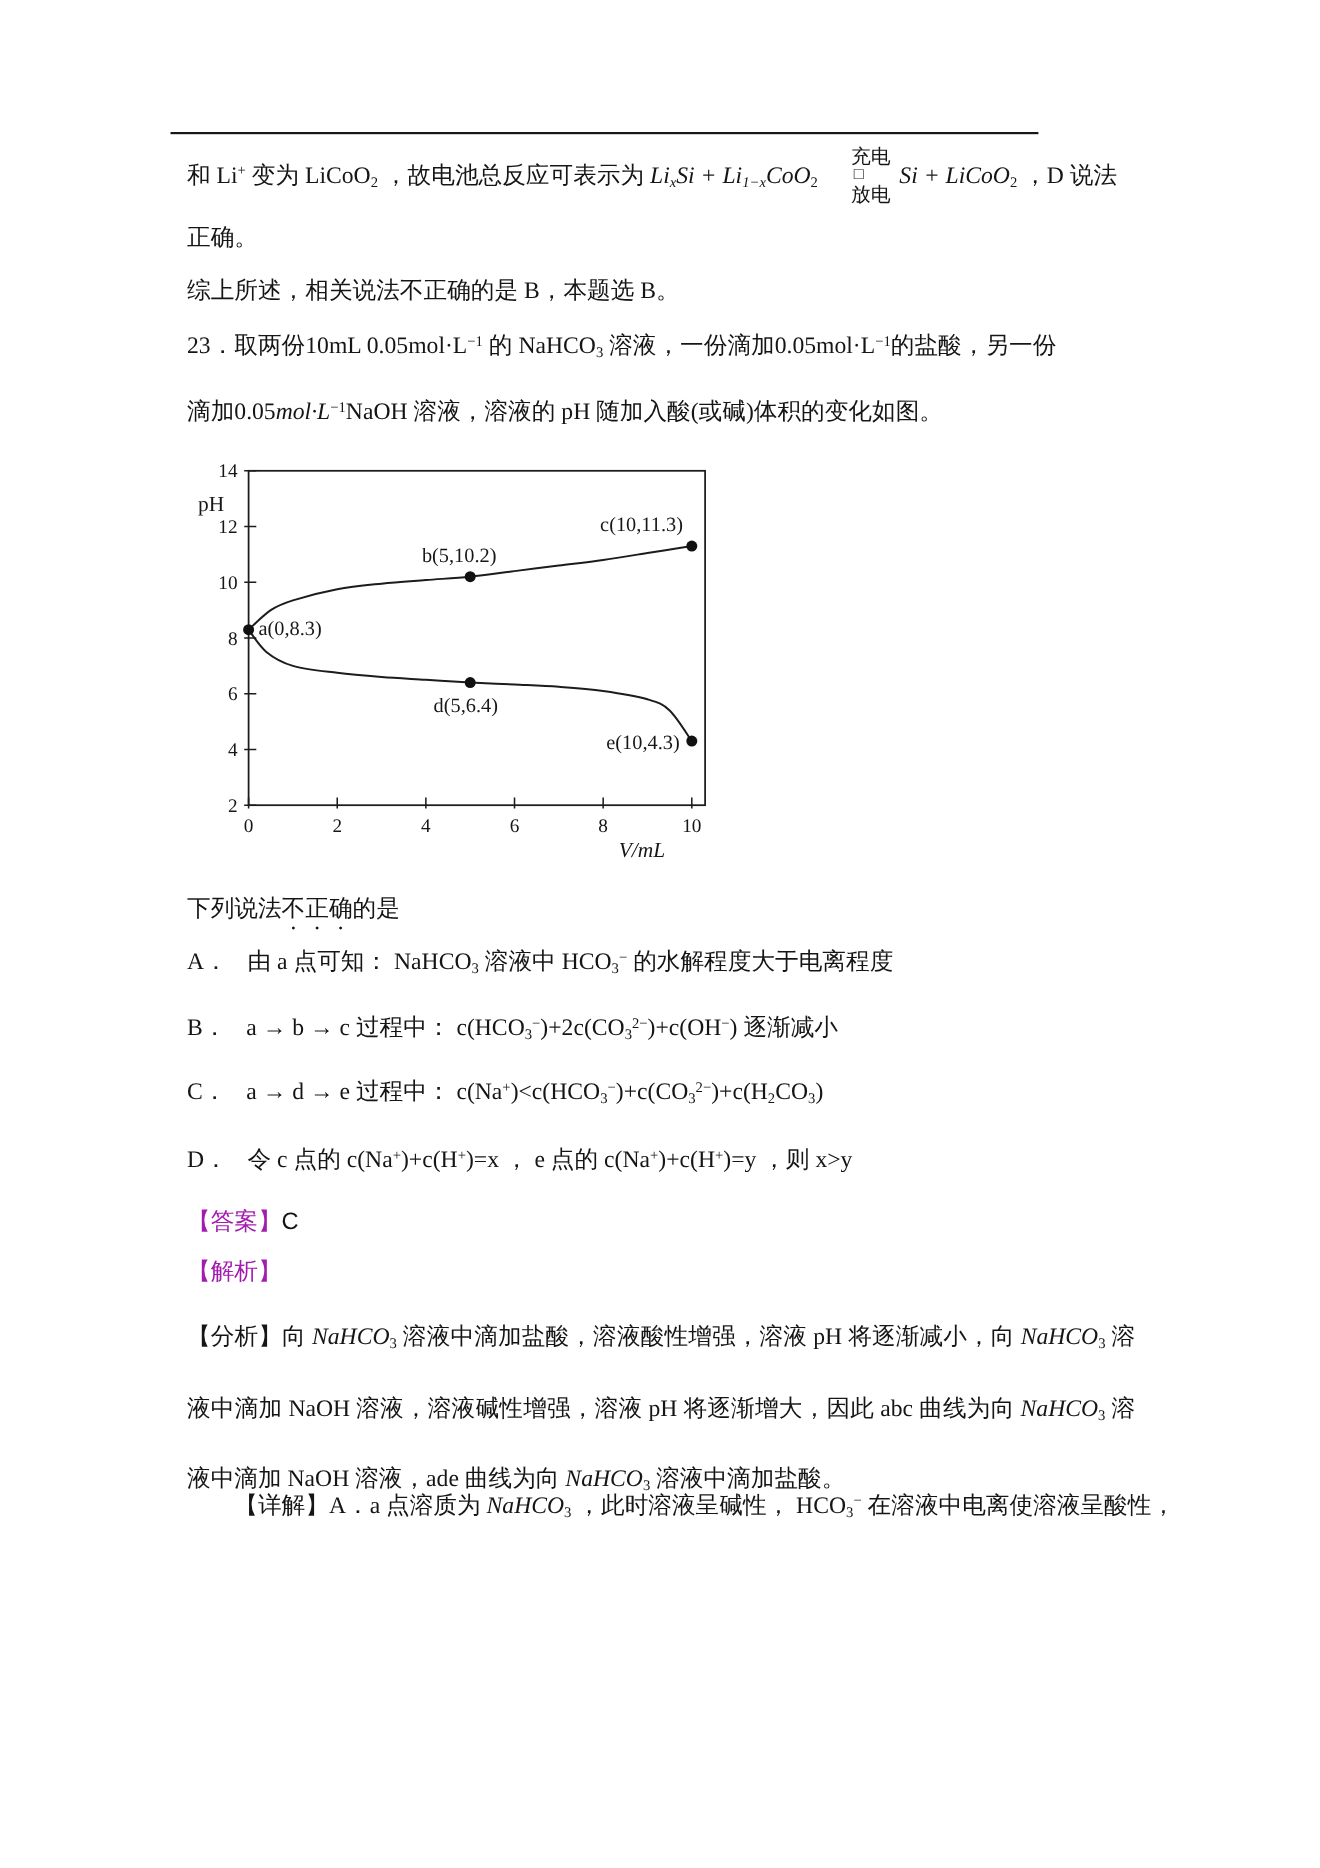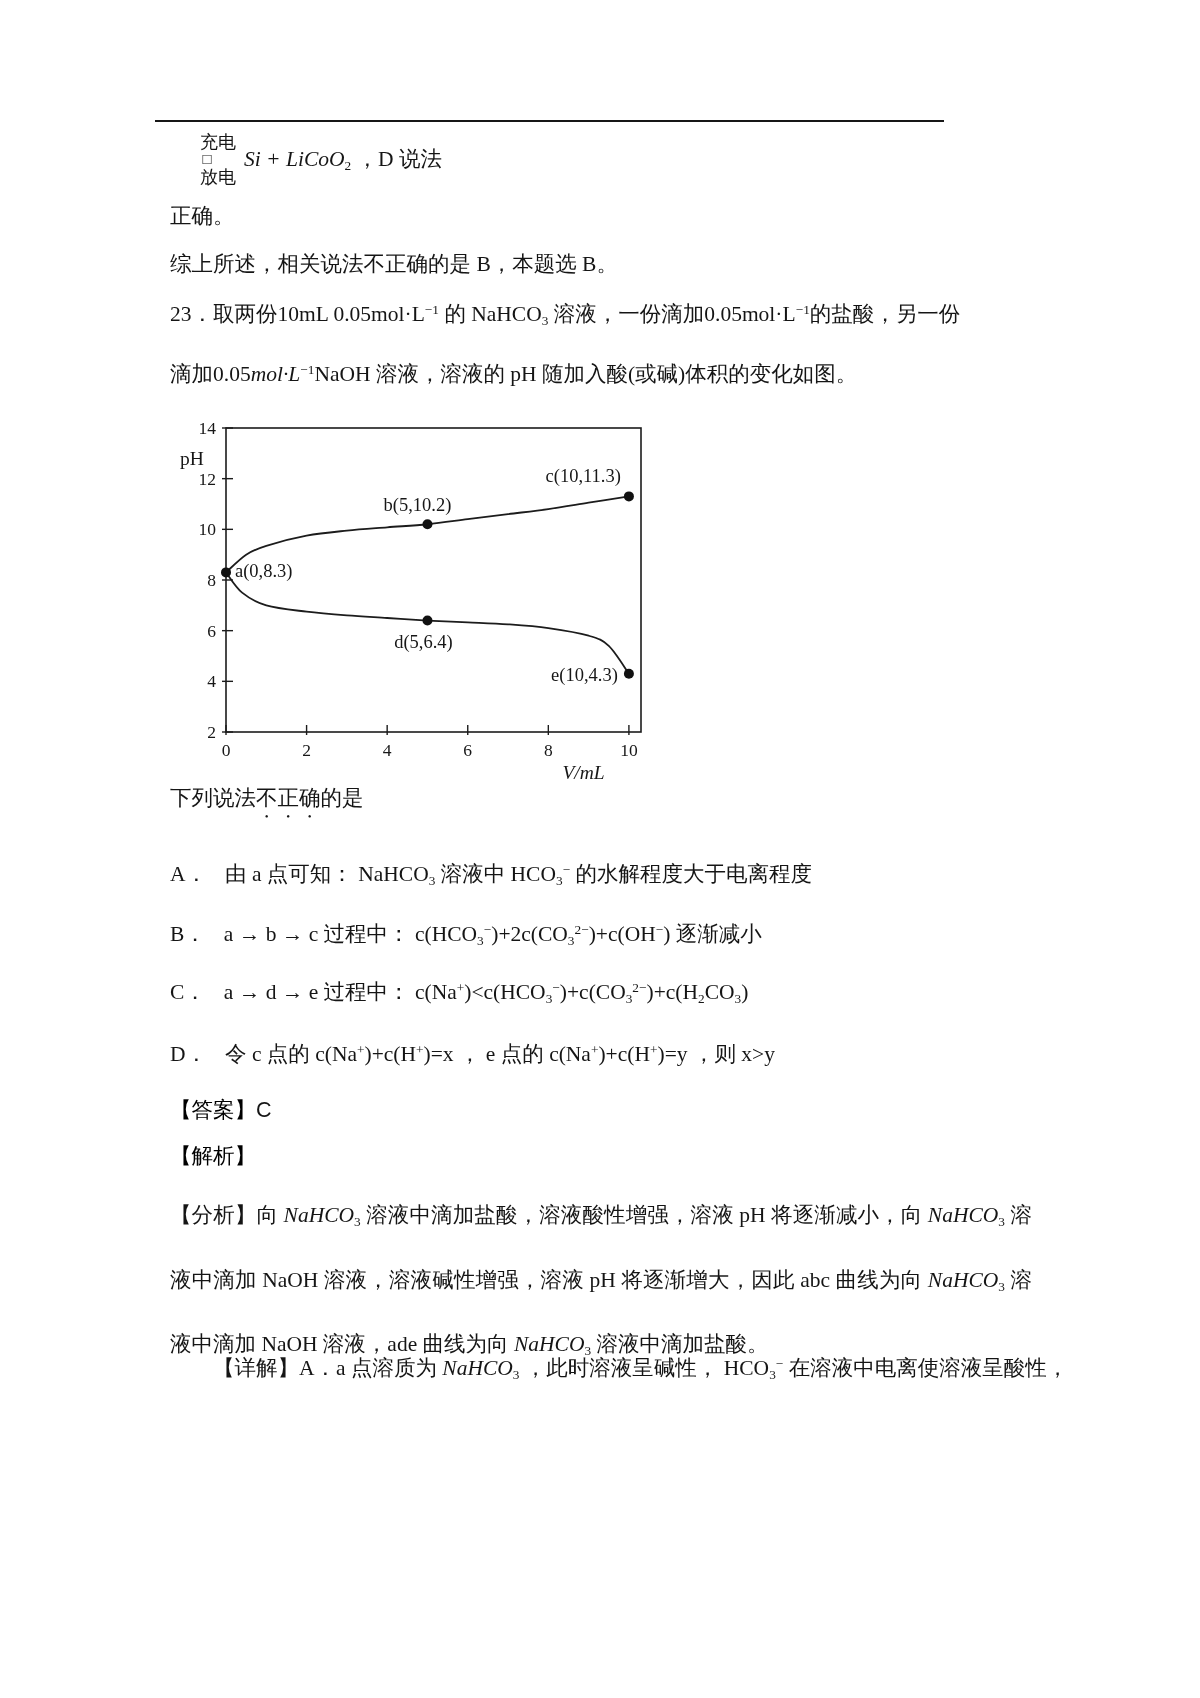--- a/index.html
+++ b/index.html
@@ -9,35 +9,35 @@
     font-family:"Liberation Serif","DejaVu Serif",serif;color:#151515;
   }
   .page{position:absolute;inset:0;overflow:hidden;}
   .topline{position:absolute;top:120px;left:155px;width:789px;border-top:2px solid #171717;}
   .para{position:absolute;left:170px;font-size:21.5px;line-height:1.55;white-space:normal;}
   .p1{top:132px;display:flex;align-items:center;}
   .p1b{top:200px;}
   .p2{top:248px;}
   .q1{top:298px;}
   .q2{top:358px;text-align:right;}
-  .stem{top:782px;}
+  .stem{top:810px;}
   .oA{top:858px;text-align:right;}
   .oB{top:918px;}
   .oC{top:976px;}
   .oD{top:1038px;}
   .ansrow{top:1094px;}
   .jx{top:1140px;text-align:center;}
   .fx{top:1186px;width:862px;line-height:58px;text-align:justify;}
   .xj{top:1352px;width:862px;margin-left:43px;}
   .optlabel{margin-right:18px;}
   
   .sub{font-size:0.62em;vertical-align:-0.28em;}
   .sup{font-size:0.62em;vertical-align:0.5em;}
   .it{font-style:italic;}
-  .blue{color:#000000;}
+  .blue{color:#a21caf;}
   .sans{font-family:"Liberation Sans","DejaVu Sans",sans-serif;}
   .em-dots{
     -webkit-text-emphasis:filled dot;-webkit-text-emphasis-position:under left;
     text-emphasis:filled dot;text-emphasis-position:under left;
     border-bottom:0;
   }
   
   .stack{display:inline-flex;flex-direction:column;align-items:center;margin:0 8px;line-height:1.12;}
   .stk-top,.stk-bot{font-size:18px;margin-left:22px;}
   .stk-mid{font-size:15px;line-height:1;}
@@ -50,20 +50,21 @@
   .axlabel.it{font-style:italic;}
 </style>
 </head>
 <body>
 
 <div class="page">
 
   <div class="topline"></div>
 
   <div class="para p1">
+    <span><span>和 </span><span>Li</span><span class="sup">+</span><span> 变为 LiCoO</span><span class="sub">2</span><span> ，故电池总反应可表示为 </span><span class="it">Li</span><span class="it sub">x</span><span class="it">Si + Li</span><span class="it sub">1−x</span><span class="it">CoO</span><span class="sub">2</span></span>
       <span class="stack">
         <span class="stk-top">充电</span>
         <span class="stk-mid">□</span>
         <span class="stk-bot">放电</span>
       </span>
       <span><span class="it">Si + LiCoO</span><span class="sub">2</span><span> ，D 说法</span></span>
   </div>
 
   <div class="para p1b"><span>正确。</span></div>
 

